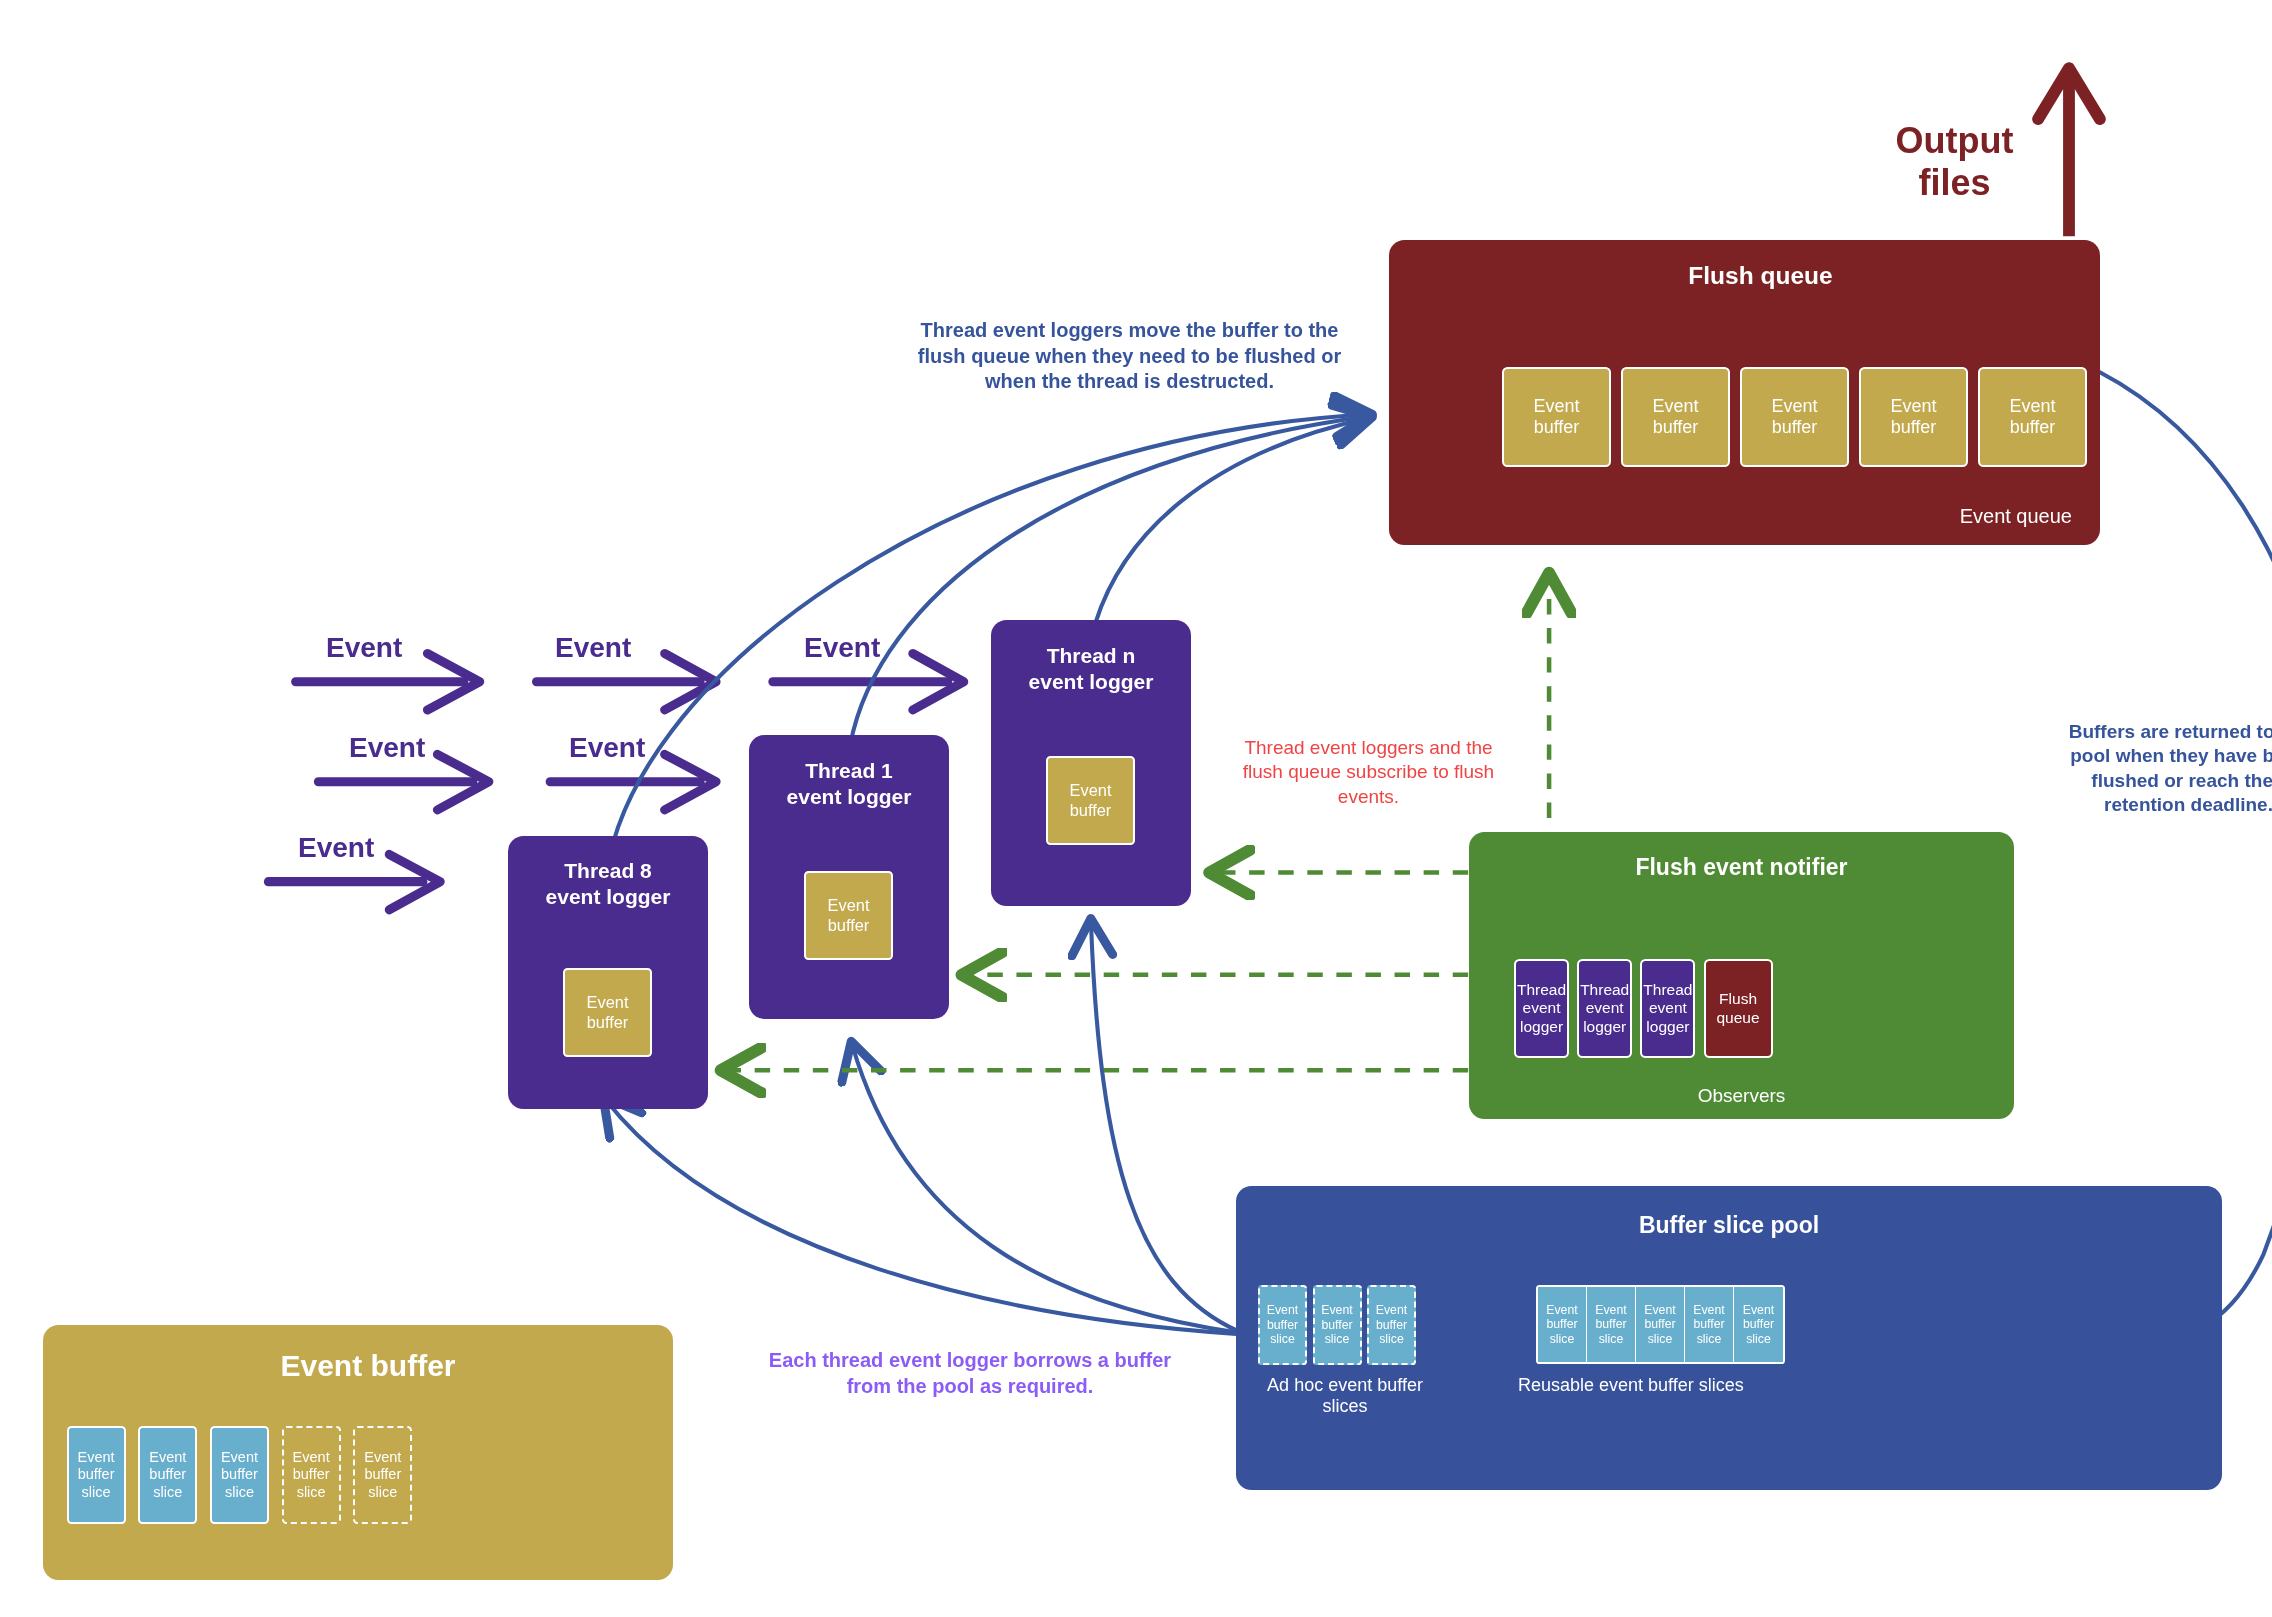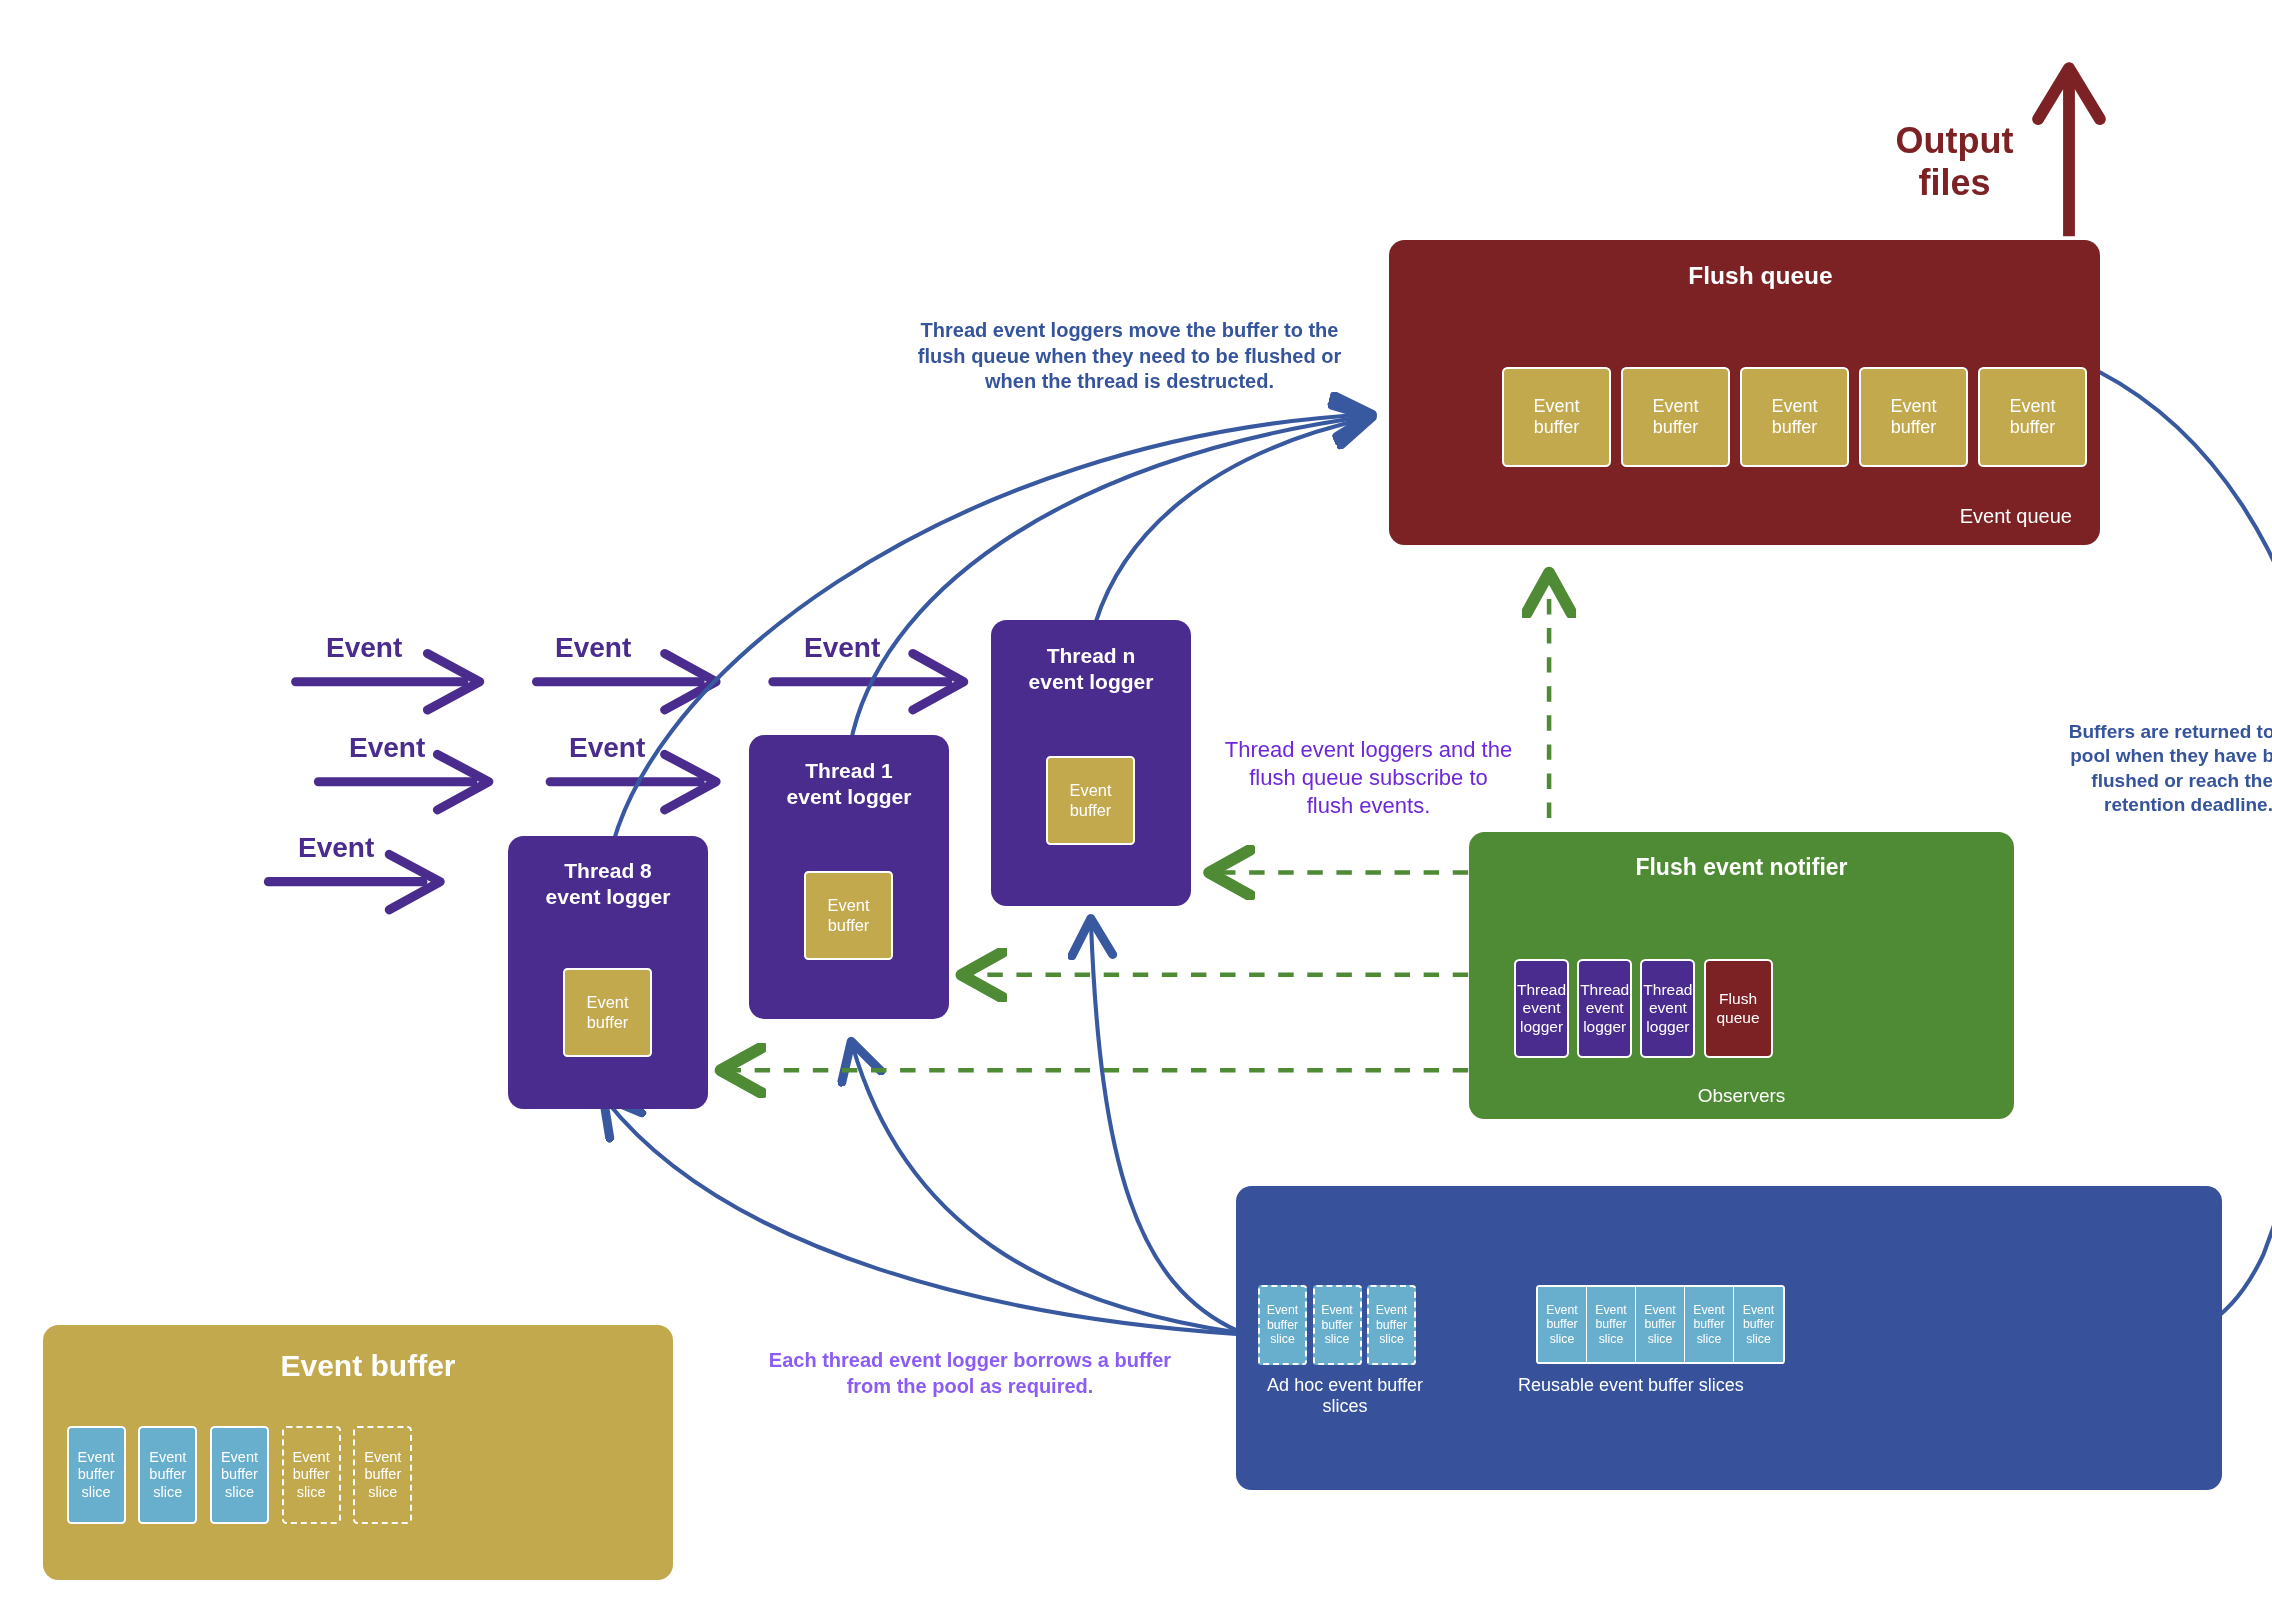--- a/index.html
+++ b/index.html
@@ -140,20 +140,21 @@
       </div>
       <div class="chip" style="position:relative;width:69px;height:99px;background:#7C2224;
                   border:2.3px solid #fff;border-radius:5.5px;font-size:15.5px;flex-direction:column;">
         <span>Flush</span>
         <span>queue</span>
       </div>
     </div>
   </div>
 
   <div class="box" style="left:1236px;top:1186px;width:986px;height:304px;background:#37529B;">
+    <div class="panel-title" style="top:25.5px;font-size:23px;">Buffer slice pool</div>
 
     <div style="position:absolute;left:22px;top:99px;display:flex;gap:5.5px;">
       <div class="chip" style="position:relative;width:49px;height:80px;background:#68AECD;
                   border:2.3px dashed #fff;border-radius:3.6px;font-size:12.3px;flex-direction:column;">
         <span>Event</span>
         <span>buffer</span>
         <span>slice</span>
       </div>
       <div class="chip" style="position:relative;width:49px;height:80px;background:#68AECD;
                   border:2.3px dashed #fff;border-radius:3.6px;font-size:12.3px;flex-direction:column;">
@@ -280,20 +281,20 @@
 
   <div class="evt-label" style="left:326px;top:632px;font-size:28px;">Event</div>
   <div class="evt-label" style="left:555px;top:632px;font-size:28px;">Event</div>
   <div class="evt-label" style="left:804px;top:632px;font-size:28px;">Event</div>
   <div class="evt-label" style="left:349px;top:732px;font-size:28px;">Event</div>
   <div class="evt-label" style="left:569px;top:732px;font-size:28px;">Event</div>
   <div class="evt-label" style="left:298px;top:832px;font-size:28px;">Event</div>
 
   <div class="note" style="left:916px;top:318px;width:427px;color:#36549C;font-size:20px;">Thread event loggers move the buffer to the flush queue when they need to be flushed or when the thread is destructed.</div>
 
-  <div class="note" style="left:1223px;top:736px;width:291px;color:#6d28d9;font-size:22px;font-weight:normal;">Thread event loggers and the flush queue subscribe to flush events.</div>
+  <div class="note" style="left:1223px;top:736px;width:291px;color:#ef4444;font-size:19px;font-weight:normal;">Thread event loggers and the flush queue subscribe to flush events.</div>
 
   <div class="note" style="left:2050px;top:720px;width:277px;color:#36549C;font-size:19px;">Buffers are returned to the pool when they have been flushed or reach their retention deadline.</div>
 
   <div class="note" style="left:745px;top:1348px;width:450px;color:#8b5cf6;font-size:20px;">Each thread event logger borrows a buffer from the pool as required.</div>
 
 </div>
 
 
 </body></html>

